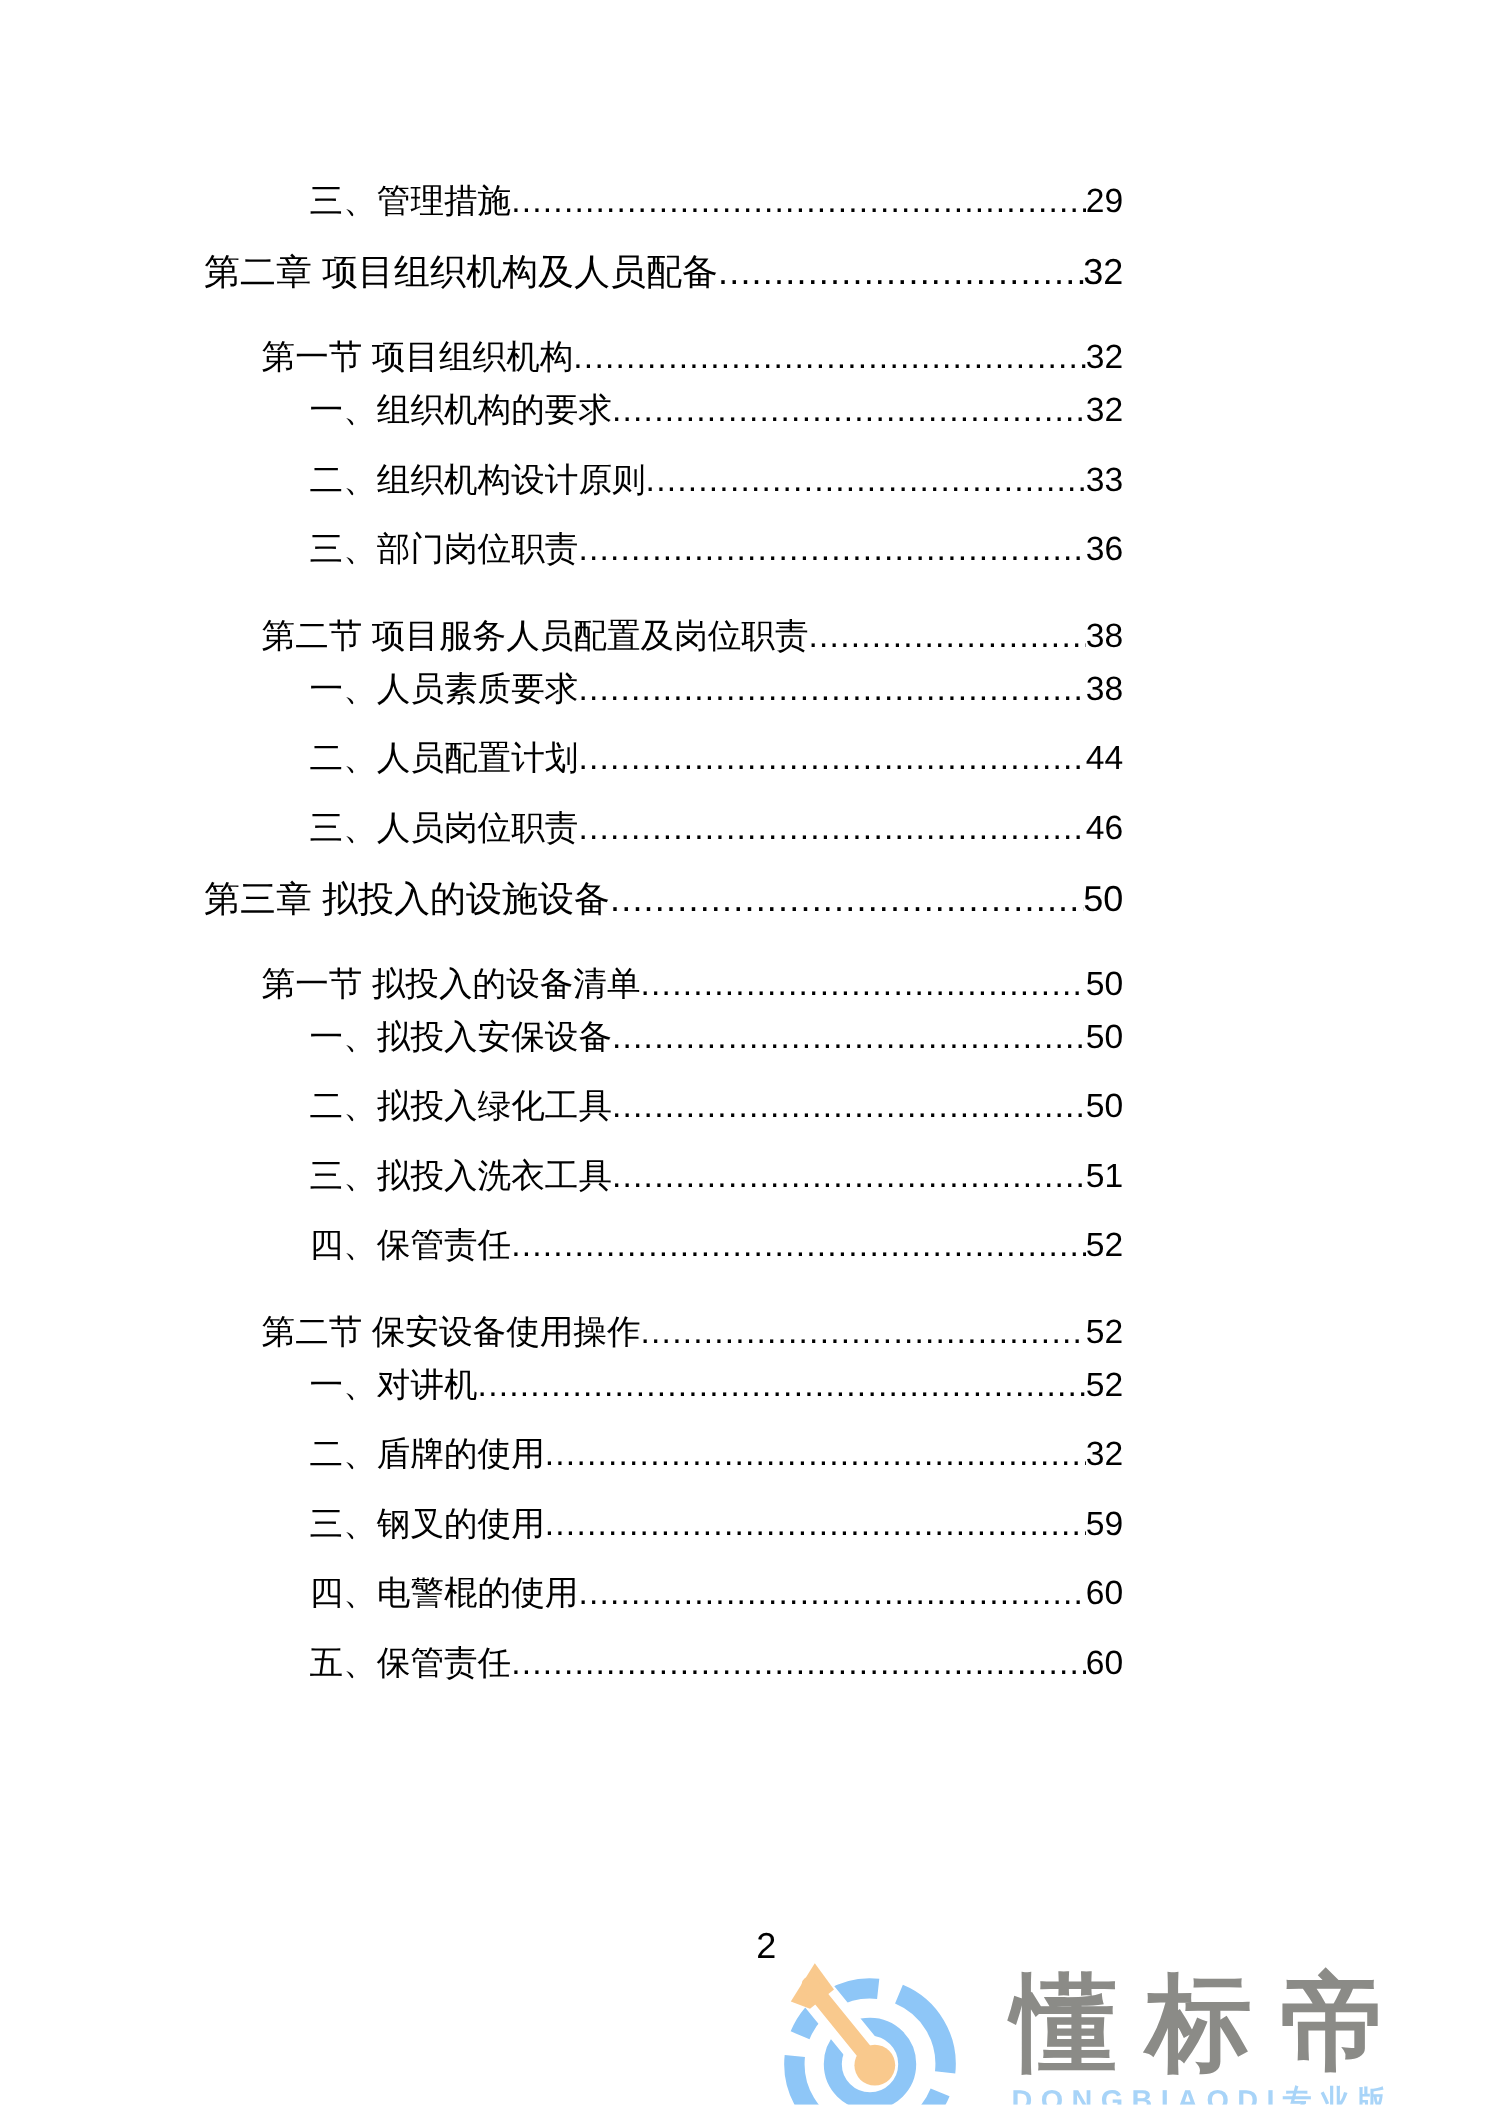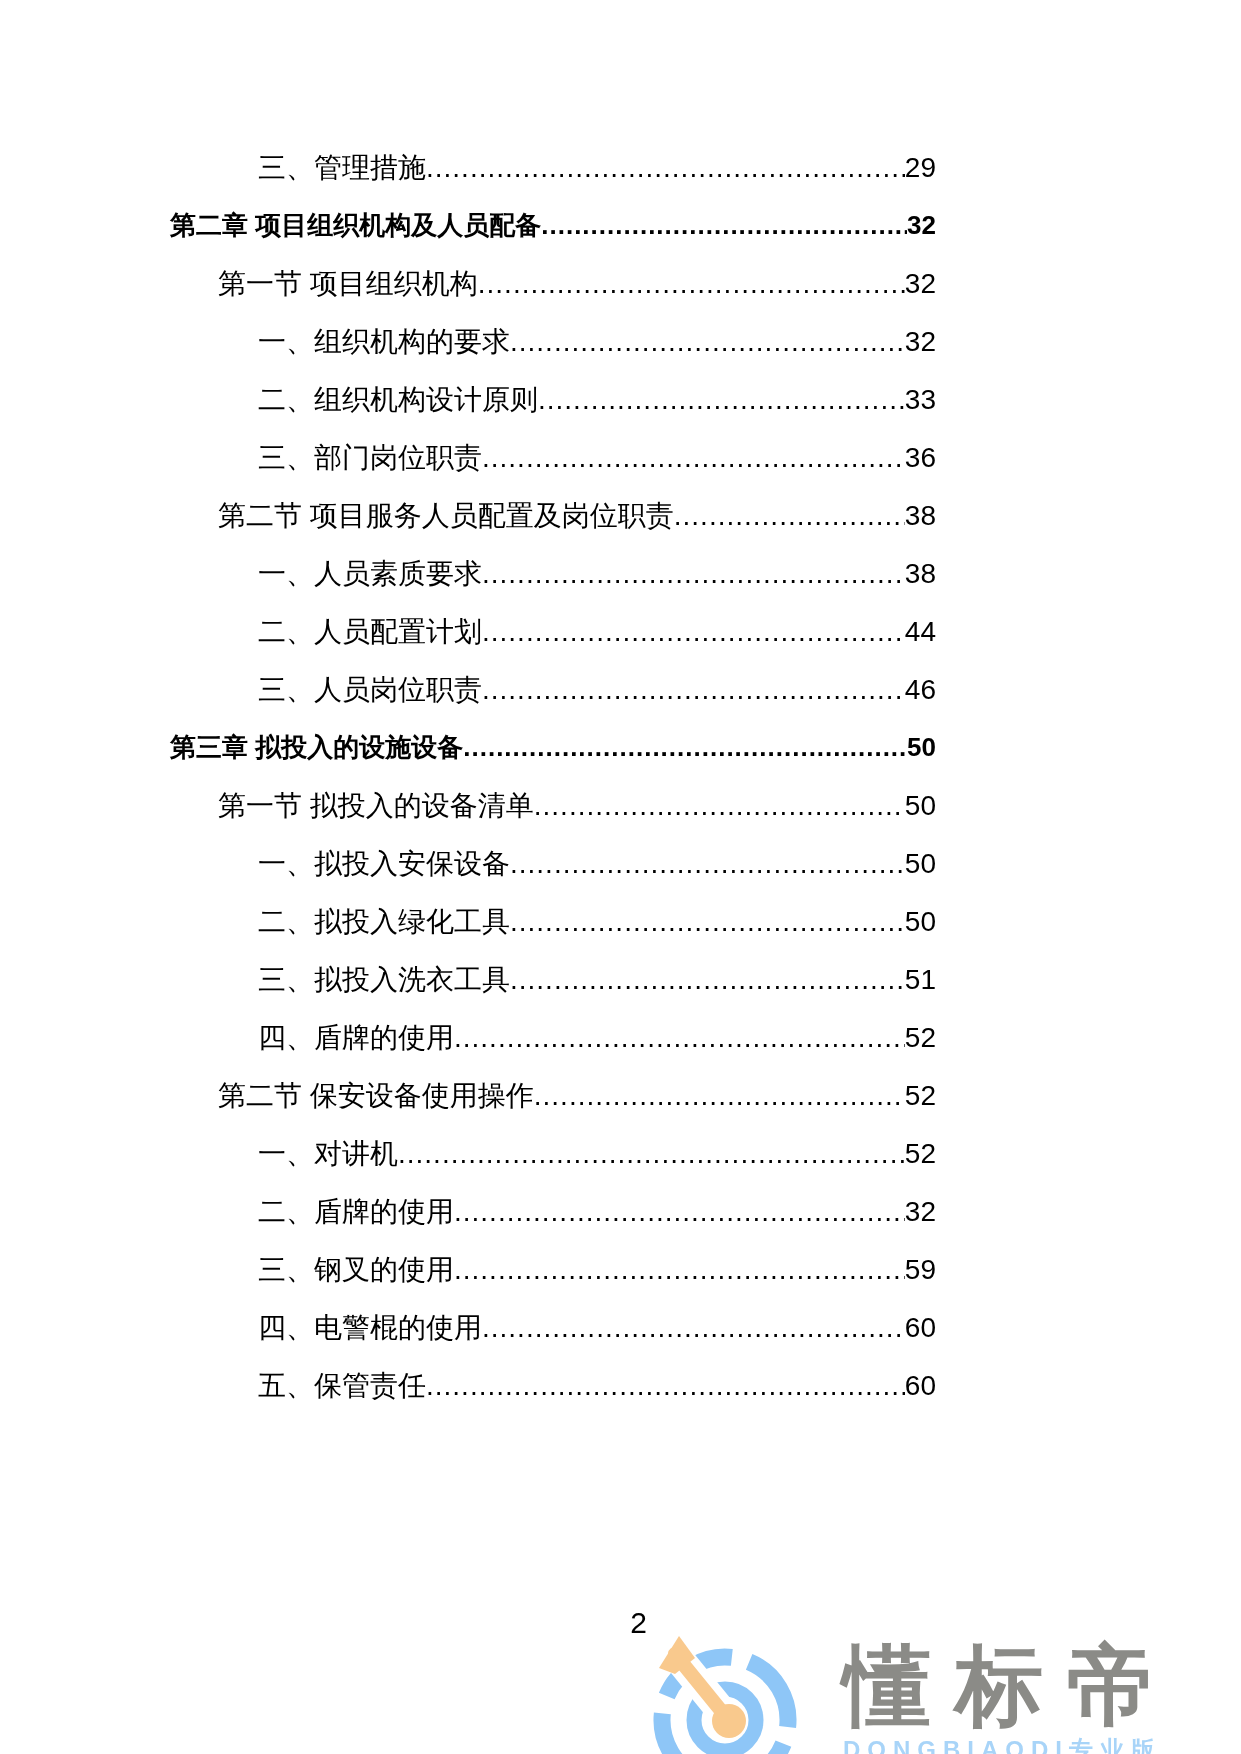--- a/index.html
+++ b/index.html
@@ -21,24 +21,24 @@
   .toc-row{
     display:flex;
     align-items:baseline;
     height:58px;
     padding-top:13px;
     box-sizing:border-box;
     font-size:28px;
     line-height:1.1;
   }
   .toc-row.bold{
-    font-weight:bold;
-    font-size:26px;
-  }
-  .toc-row.level2{padding-left:48px;}
+    font-weight:normal;
+    font-size:30px;
+  }
+  .toc-row.level2{padding-left:48px;align-items:flex-end;}
   .toc-row.level3{padding-left:88px;}
   .toc-label{
     flex:0 0 auto;
     white-space:nowrap;
   }
   .toc-dots{
     flex:1 1 auto;
     min-width:0;
     overflow:hidden;
     white-space:nowrap;
@@ -159,21 +159,21 @@
         <span class="toc-label">二、拟投入绿化工具</span>
         <span class="toc-dots">..........................................................................................................................</span>
         <span class="toc-page">50</span>
       </div>
       <div class="toc-row level3">
         <span class="toc-label">三、拟投入洗衣工具</span>
         <span class="toc-dots">..........................................................................................................................</span>
         <span class="toc-page">51</span>
       </div>
       <div class="toc-row level3">
-        <span class="toc-label">四、盾牌的使用</span>
+        <span class="toc-label">四、保管责任</span>
         <span class="toc-dots">..........................................................................................................................</span>
         <span class="toc-page">52</span>
       </div>
       <div class="toc-row level2">
         <span class="toc-label">第二节 保安设备使用操作</span>
         <span class="toc-dots">..........................................................................................................................</span>
         <span class="toc-page">52</span>
       </div>
       <div class="toc-row level3">
         <span class="toc-label">一、对讲机</span>

